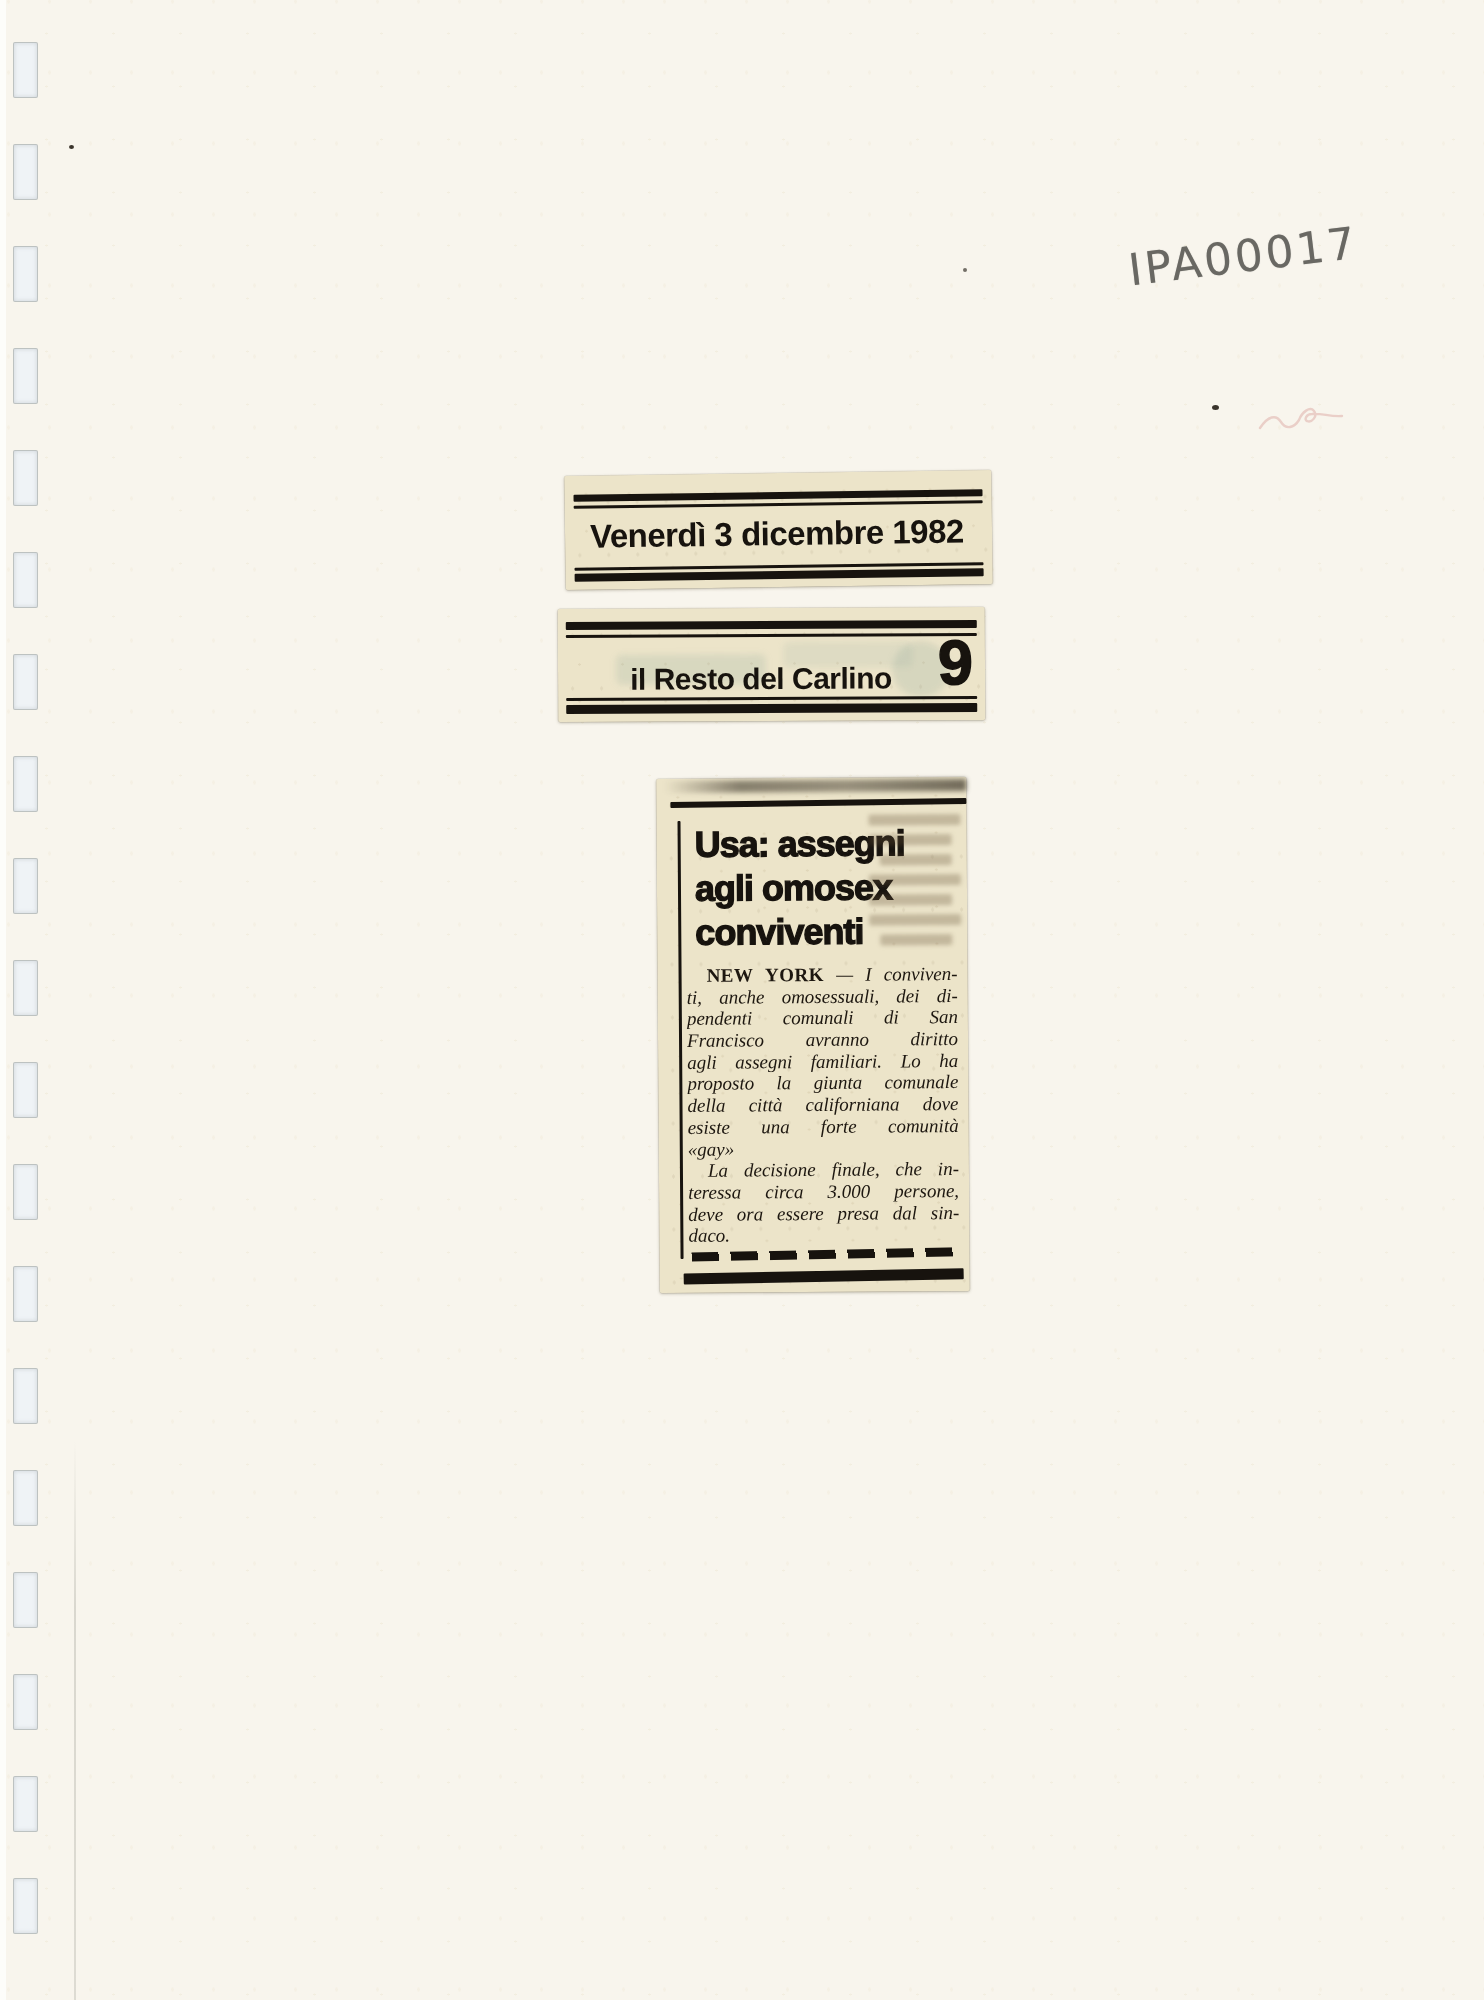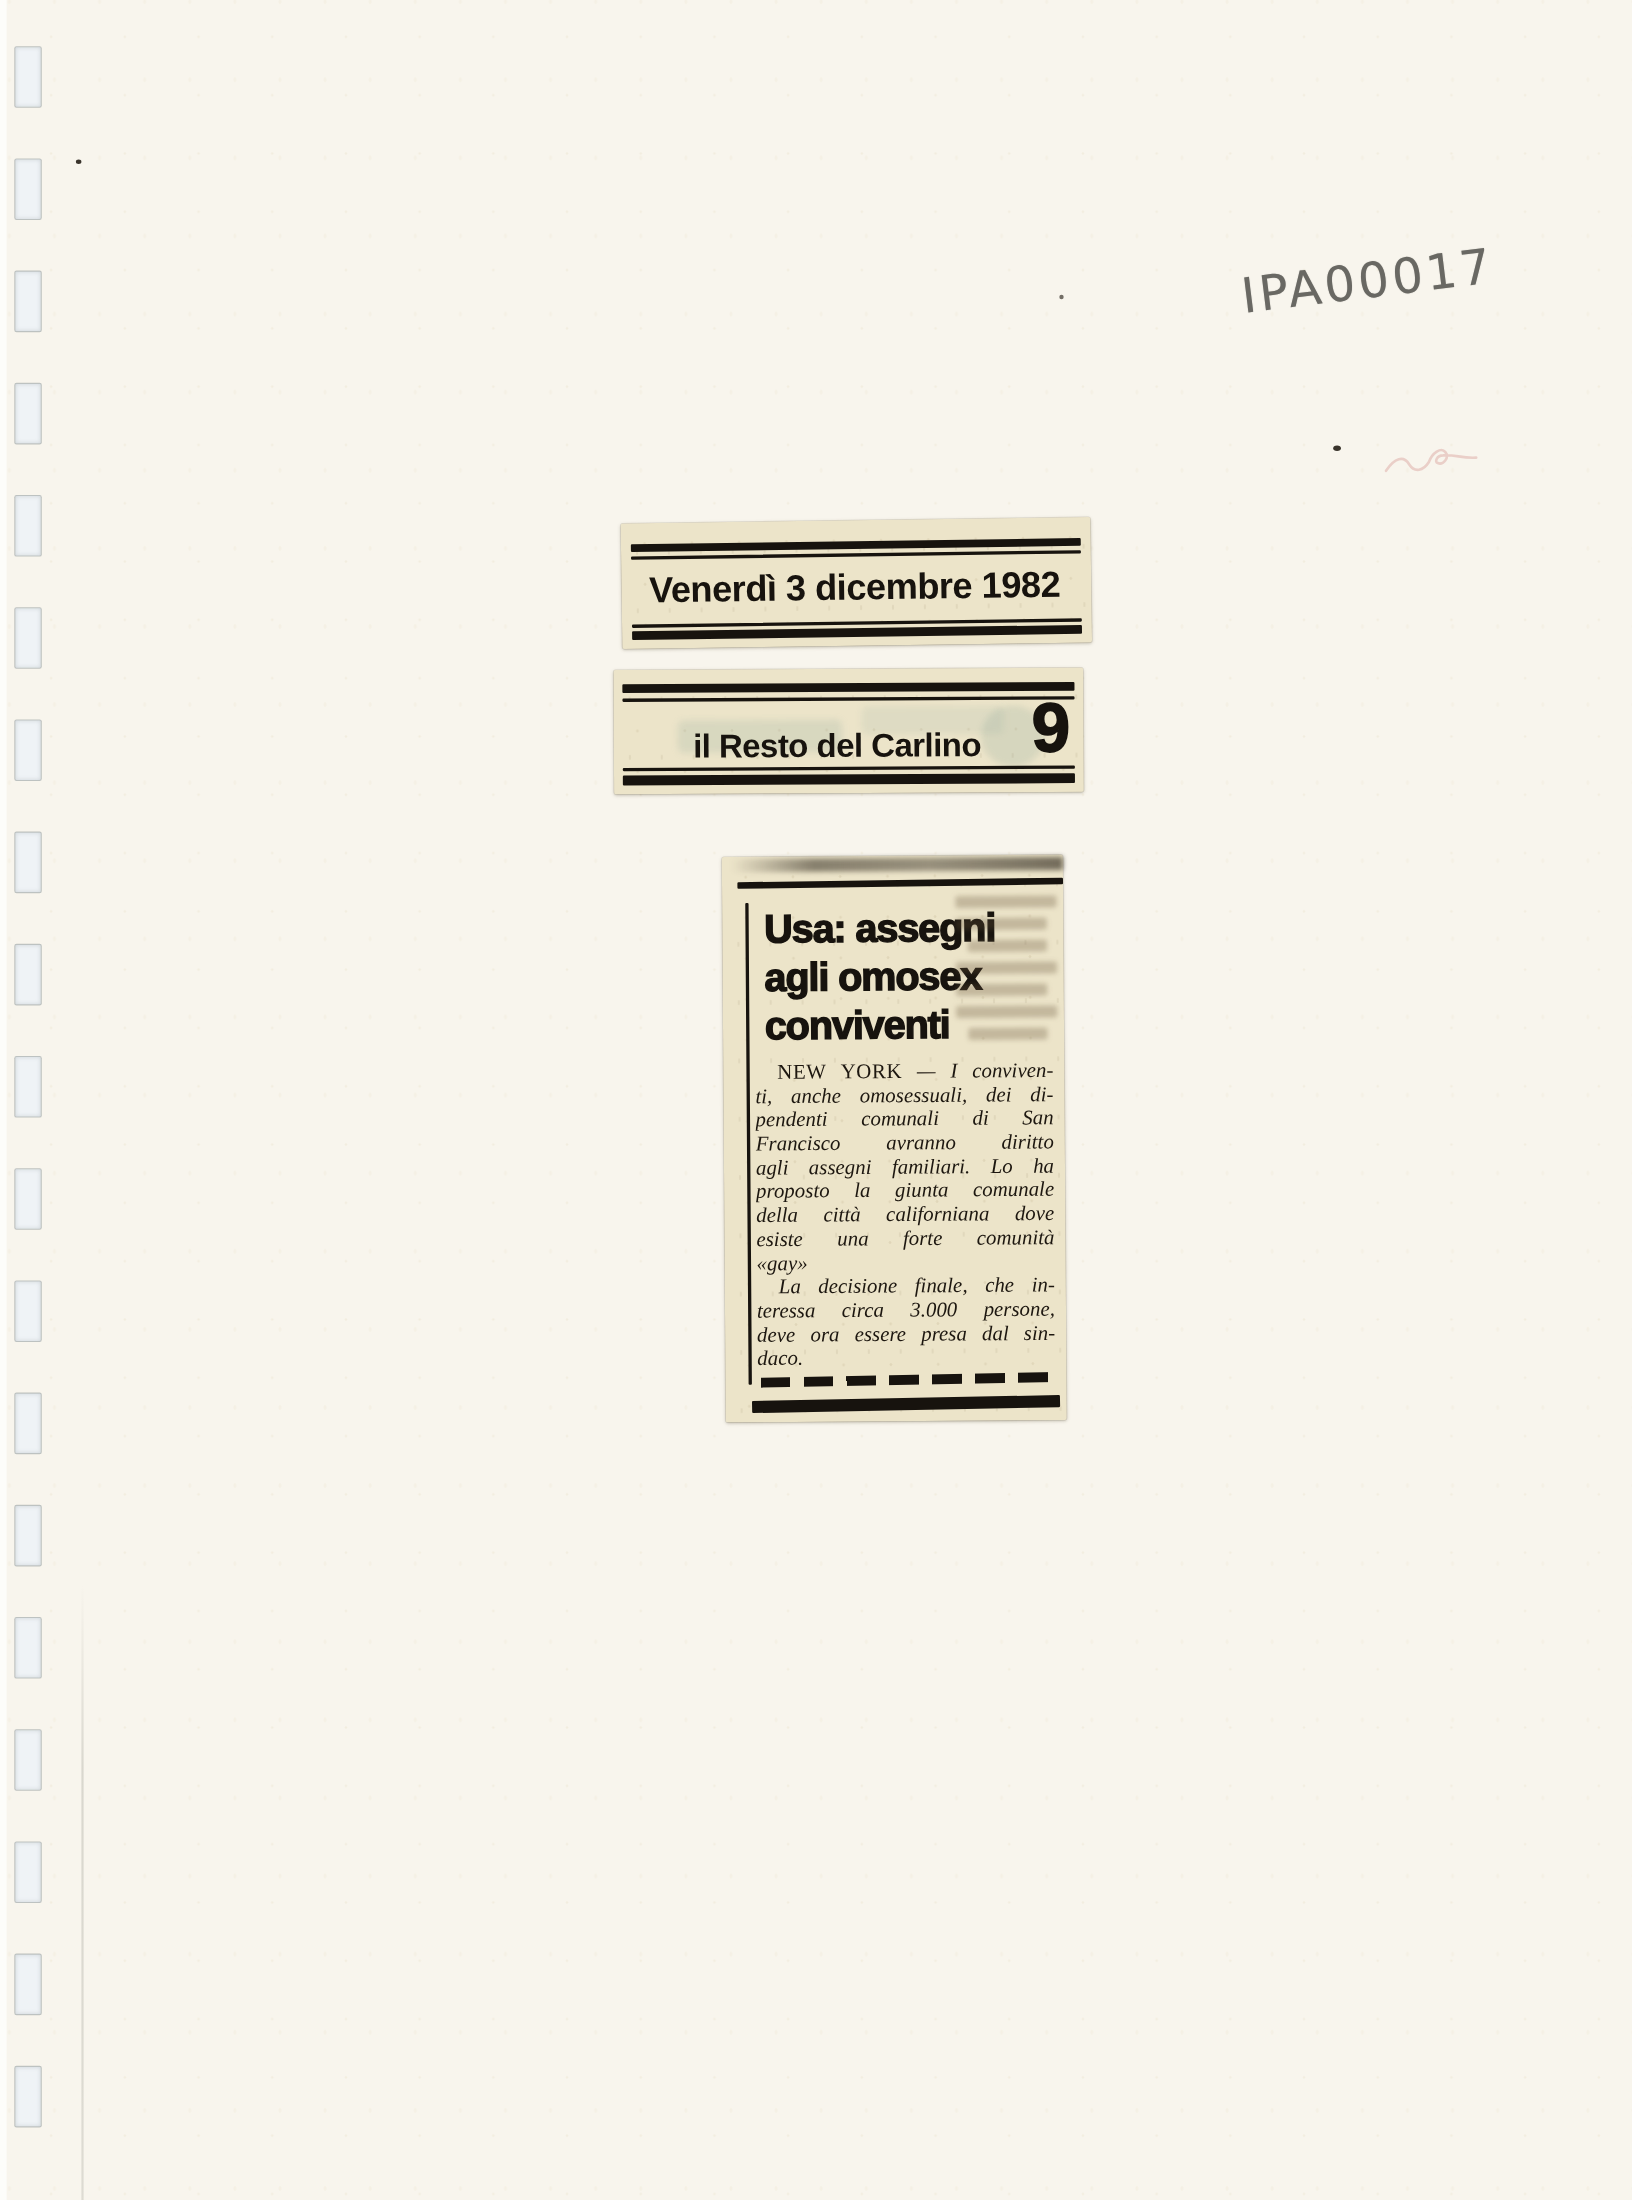--- a/index.html
+++ b/index.html
@@ -79,21 +79,21 @@
   .ghost-line{height:11px;margin:9px 0;background:rgba(100,80,52,.30);filter:blur(2.2px);border-radius:2px;}
   .ghost-line.w1{width:90%;} .ghost-line.w2{width:100%;} .ghost-line.w3{width:78%;margin-left:12%;}
   .body-col{position:absolute;left:29px;top:186px;width:271px;}
   .bline{
     display:block;width:271px;height:21.7px;overflow:hidden;
     font-family:"Liberation Serif",serif;font-style:italic;font-size:19px;line-height:21.7px;
     color:#1d1710;text-align:justify;text-align-last:justify;
   }
   .bline.start{text-indent:20px;}
   .bline.open{text-align:left;text-align-last:left;}
-  .lead-caps{font-style:normal;font-weight:normal;letter-spacing:.5px;}
+  .lead-caps{font-style:normal;font-weight:bold;letter-spacing:.5px;}
   .dashed-rule{position:absolute;left:32px;top:472px;width:268px;height:9px;transform:rotate(-0.7deg);
     background:repeating-linear-gradient(90deg,#17130e 0 27px, transparent 27px 39px);}
   .clip-article .bottom-rule{left:24px;top:493px;width:280px;height:11px;transform:rotate(-0.7deg);}
 </style>
 </head>
 <body>
 
 <div class="page">
 
   <div class="page-edge"></div>

